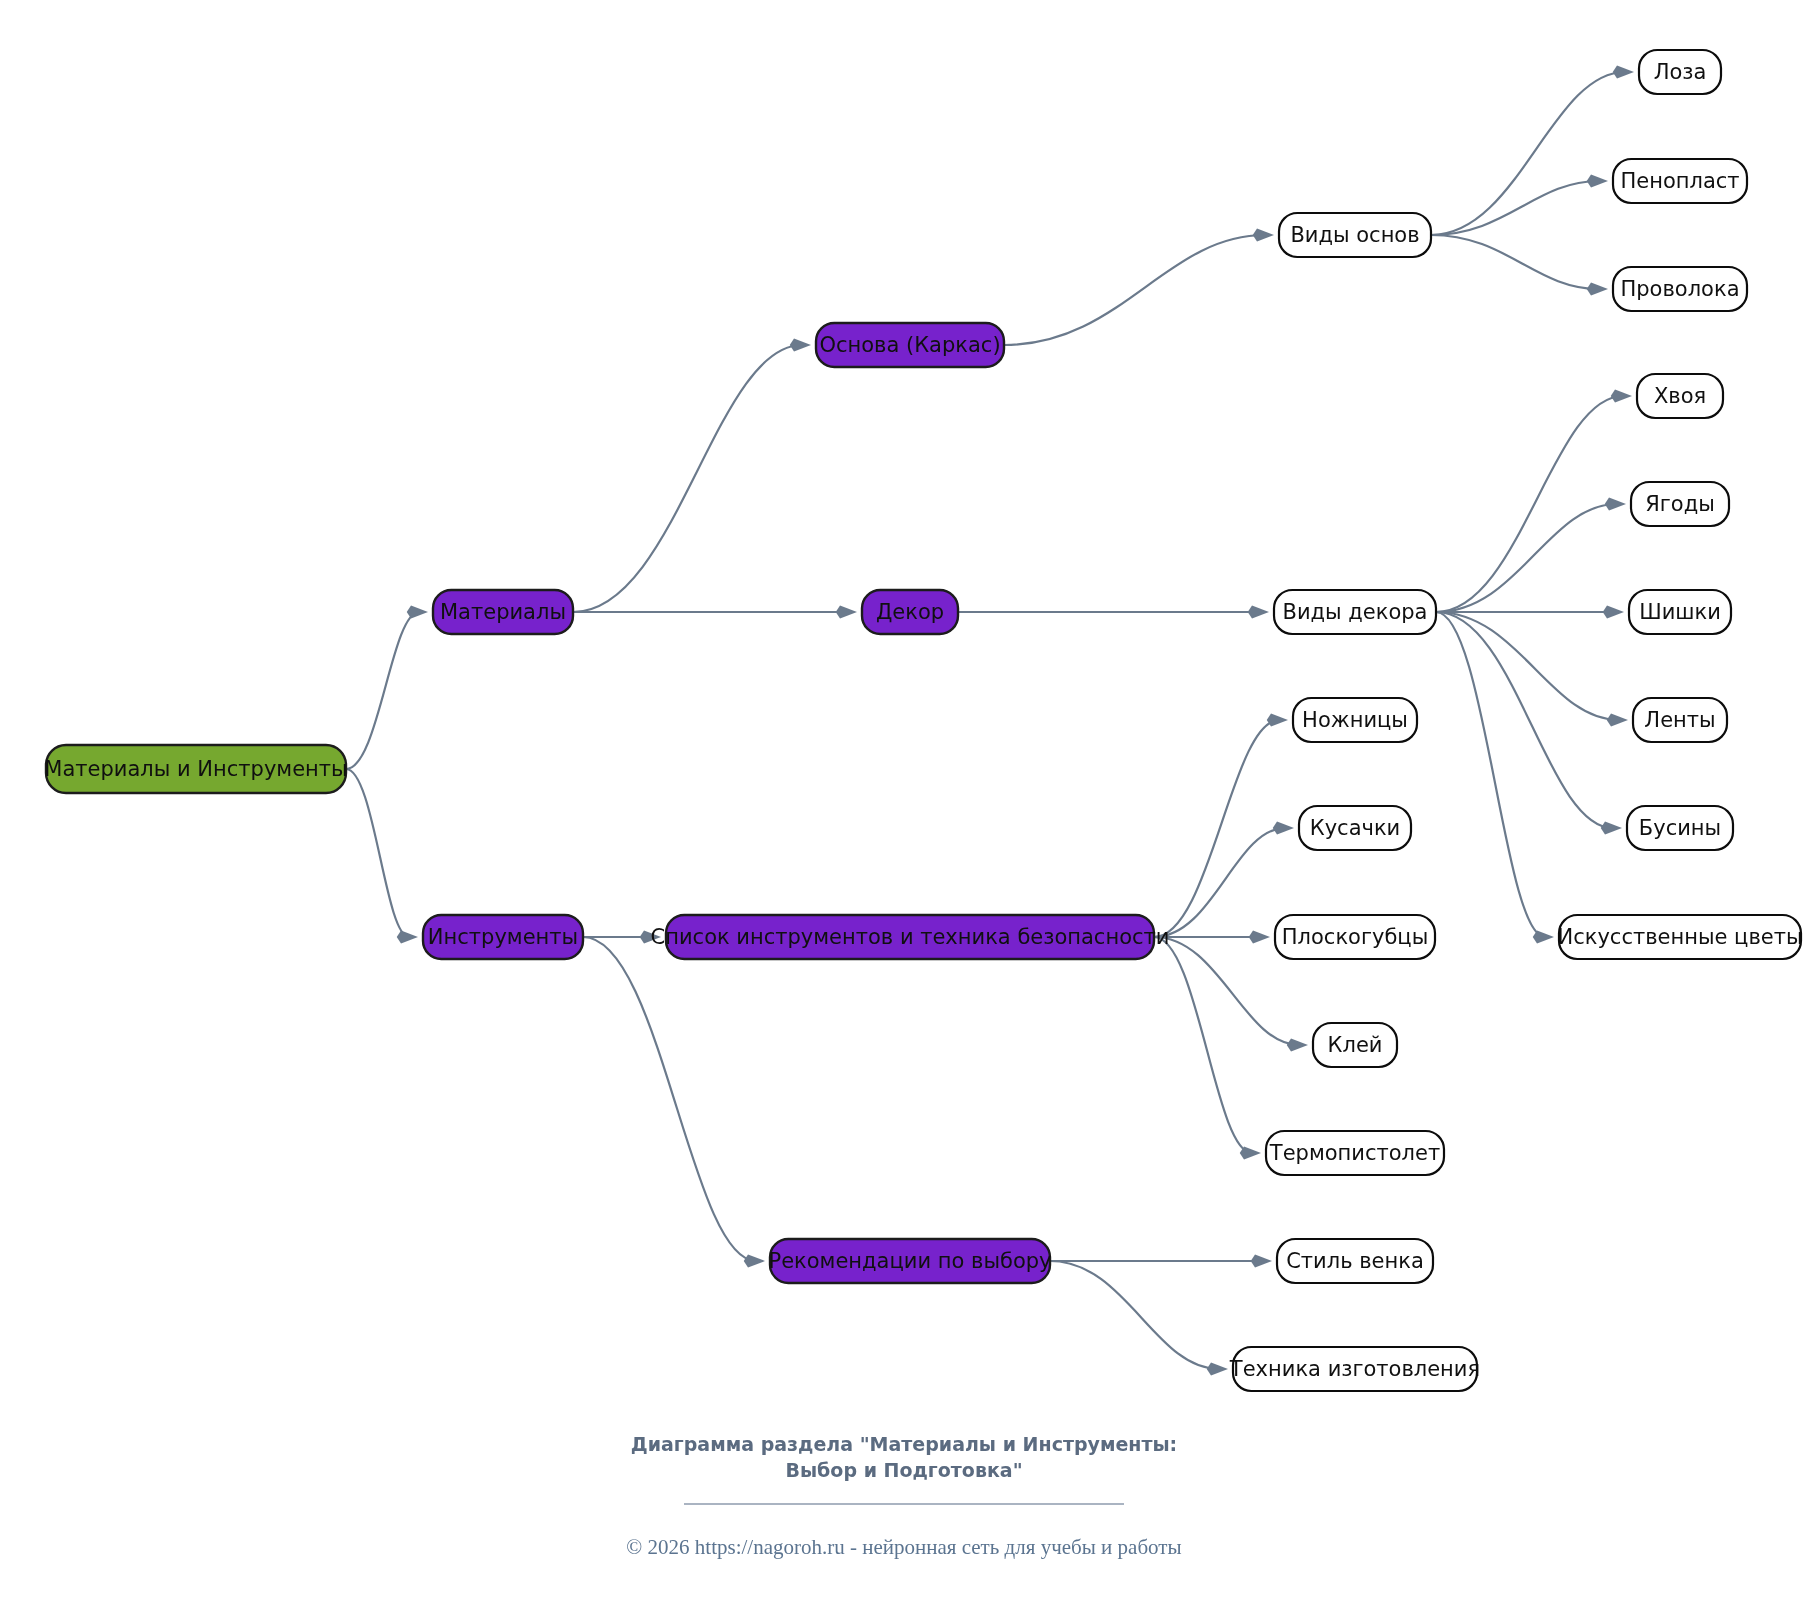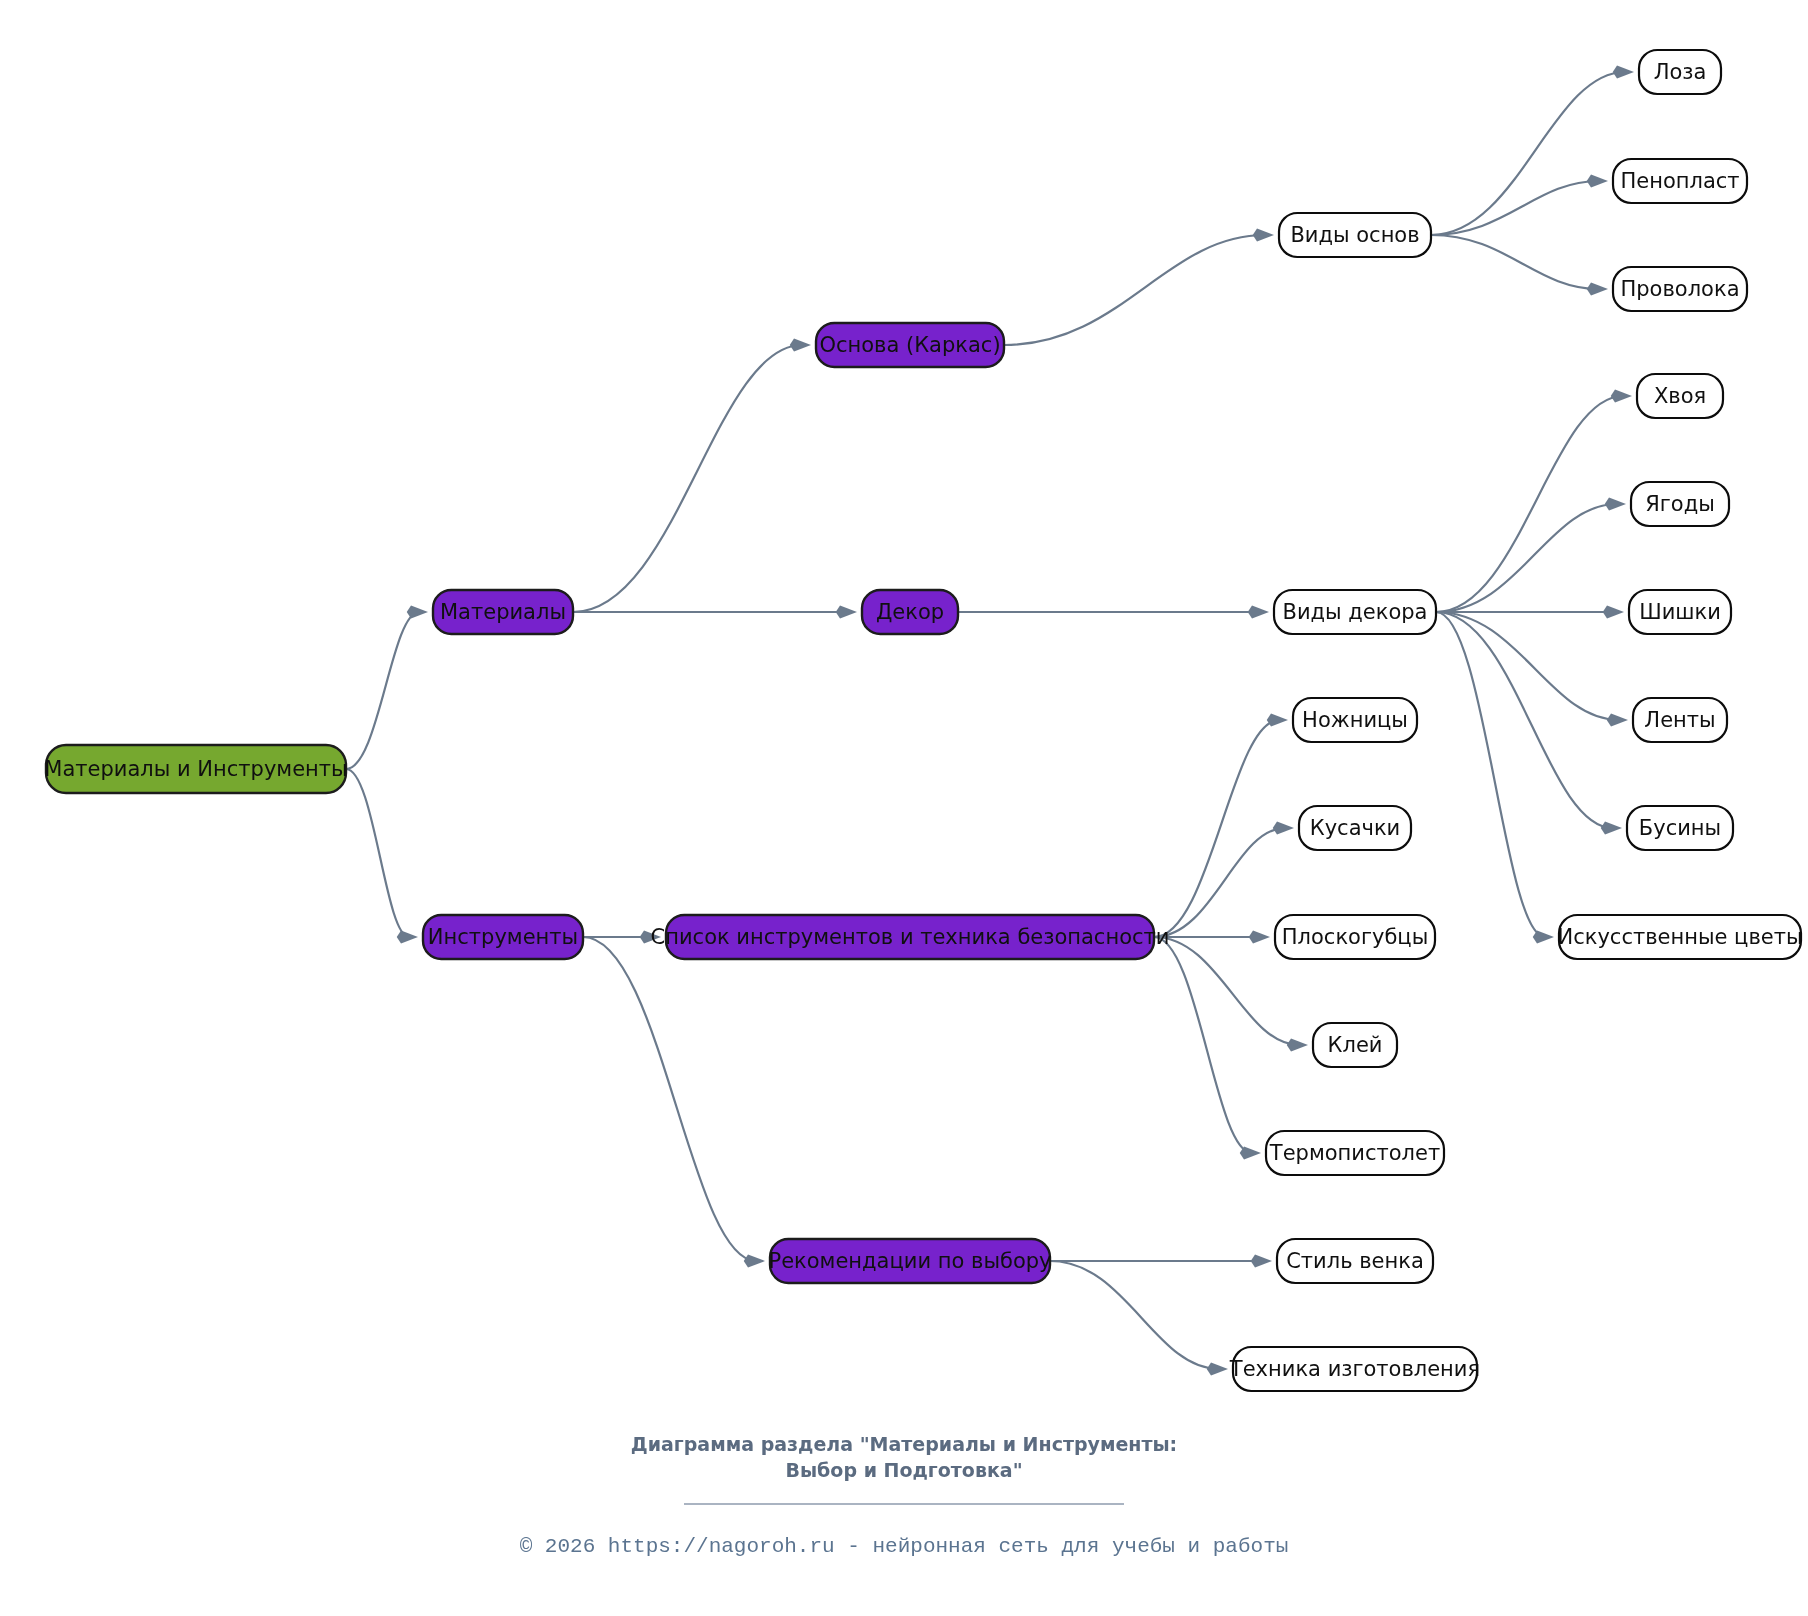--- a/index.html
+++ b/index.html
@@ -74,21 +74,21 @@
     white-space: pre-line;
   }
   .footer-rule {
     width: 440px;
     height: 0;
     border-top: 2px solid #aab4c2;
     margin: 20px auto 0 auto;
   }
   .footer-credit {
     margin-top: 30px;
-    font-family: Liberation Mono, monospace;
+    font-family: Liberation Serif, serif;
     font-size: 21px;
     color: #5b7490;
   }
 </style>
 </head>
 <body>
 
 <div id="diagram-root">
   <svg id="graph" viewBox="0 0 1808 1616">
     <g id="edges-layer">

